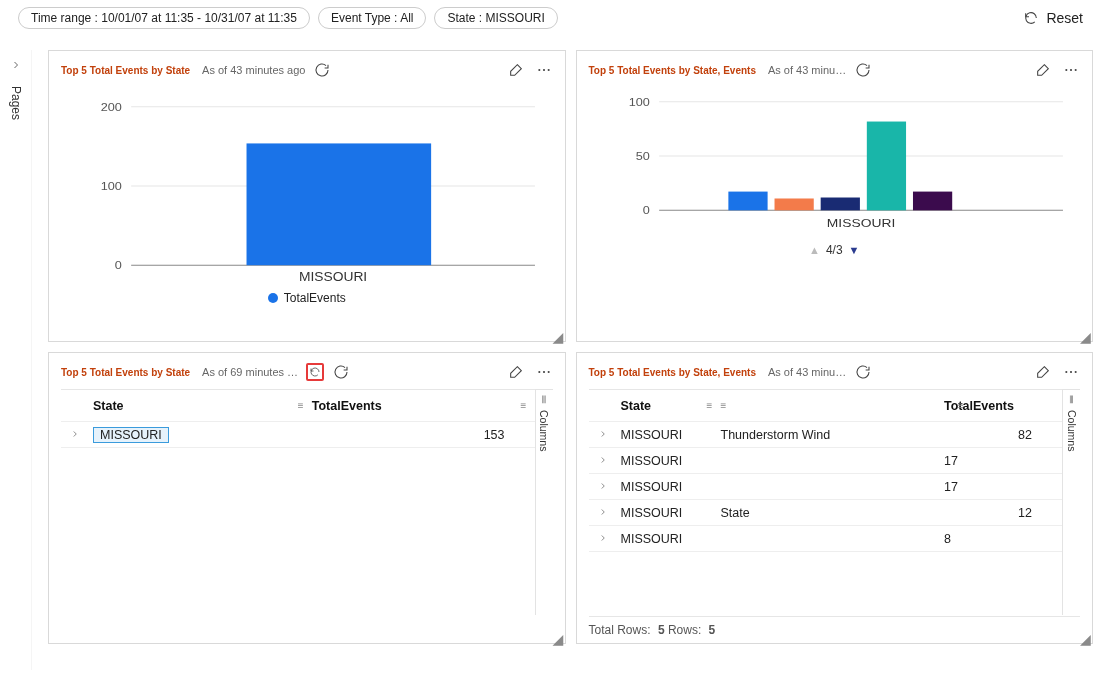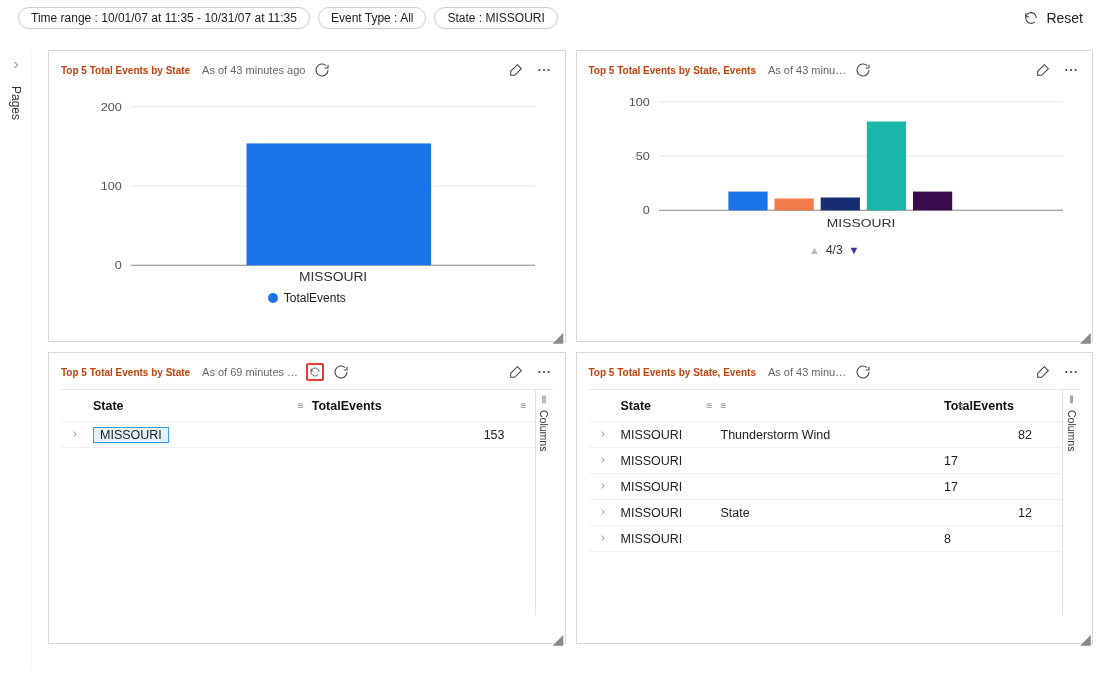--- a/index.html
+++ b/index.html
@@ -373,19 +373,25 @@
                 <span></span>
                 <span class="cell-num">8</span>
                 <span></span>
               </div>
             </div>
         <div class="col-rail">
           <span class="rail-icon">⦀</span>
           <span class="rail-label">Columns</span>
         </div>
       </div>
+      <div class="tbl-footer">
+        <span>Total Rows:</span>
+        <b style="margin-left:-6px;">5</b>
+        <span>Rows:</span>
+        <b style="margin-left:-6px;">5</b>
+      </div>
       <div class="resize-handle">◢</div>
     </div>
 
   </div>
 </div>
 
 </div>
 
 </body></html>

